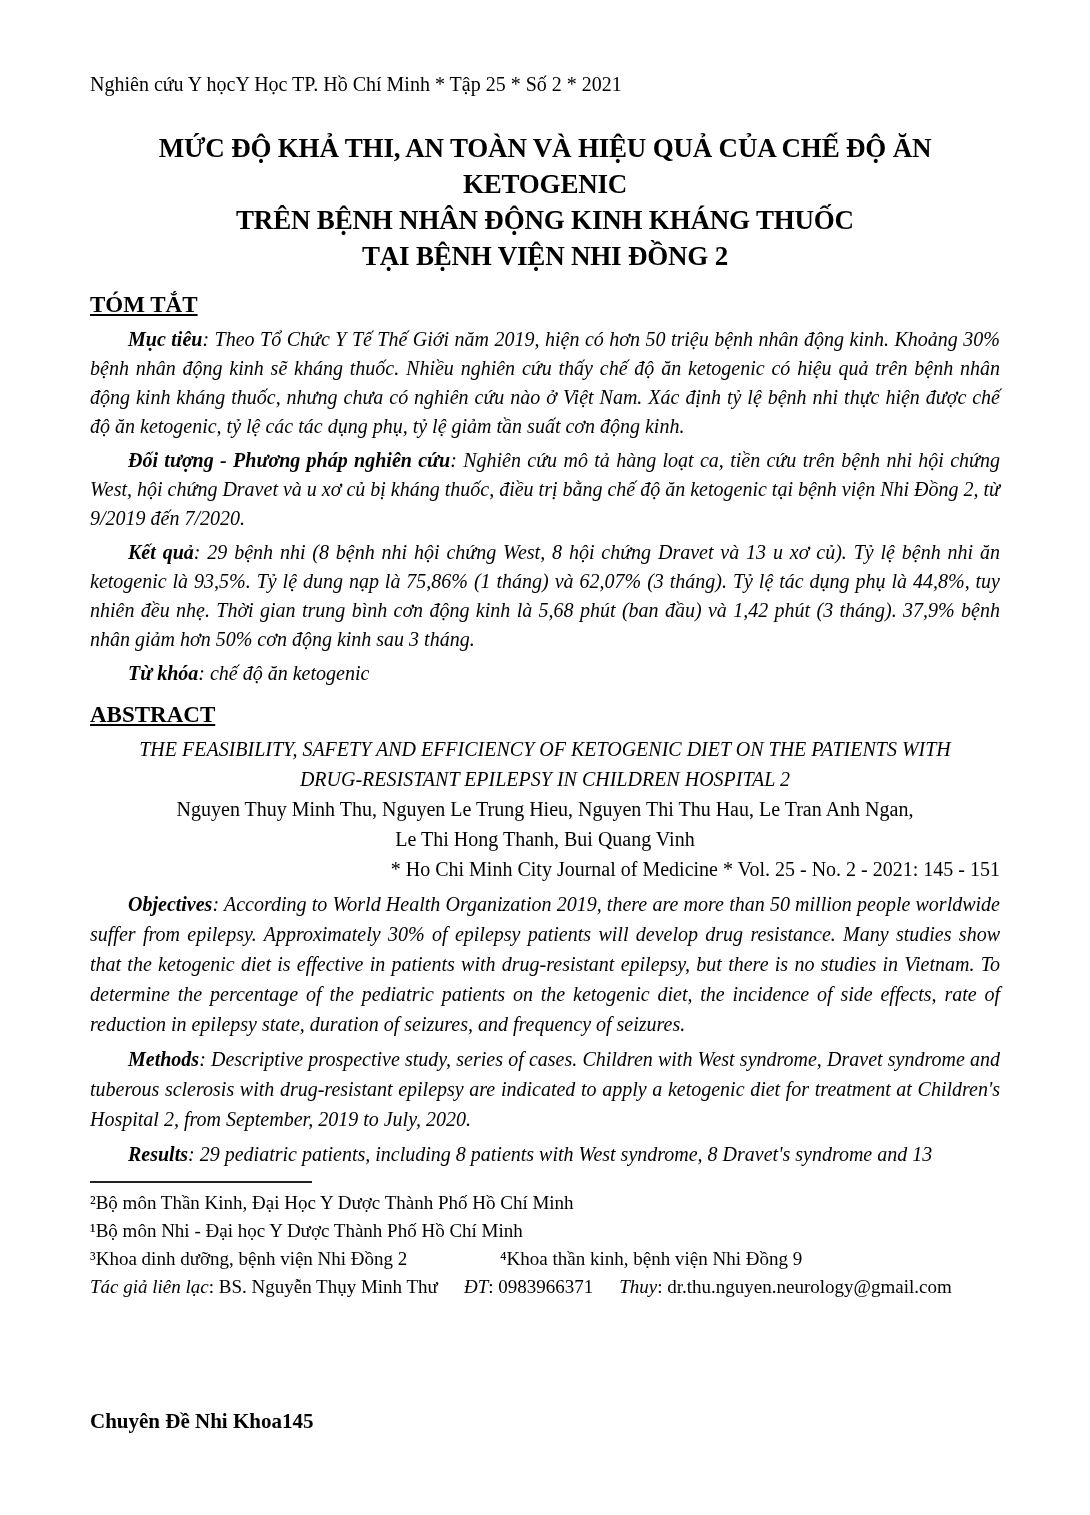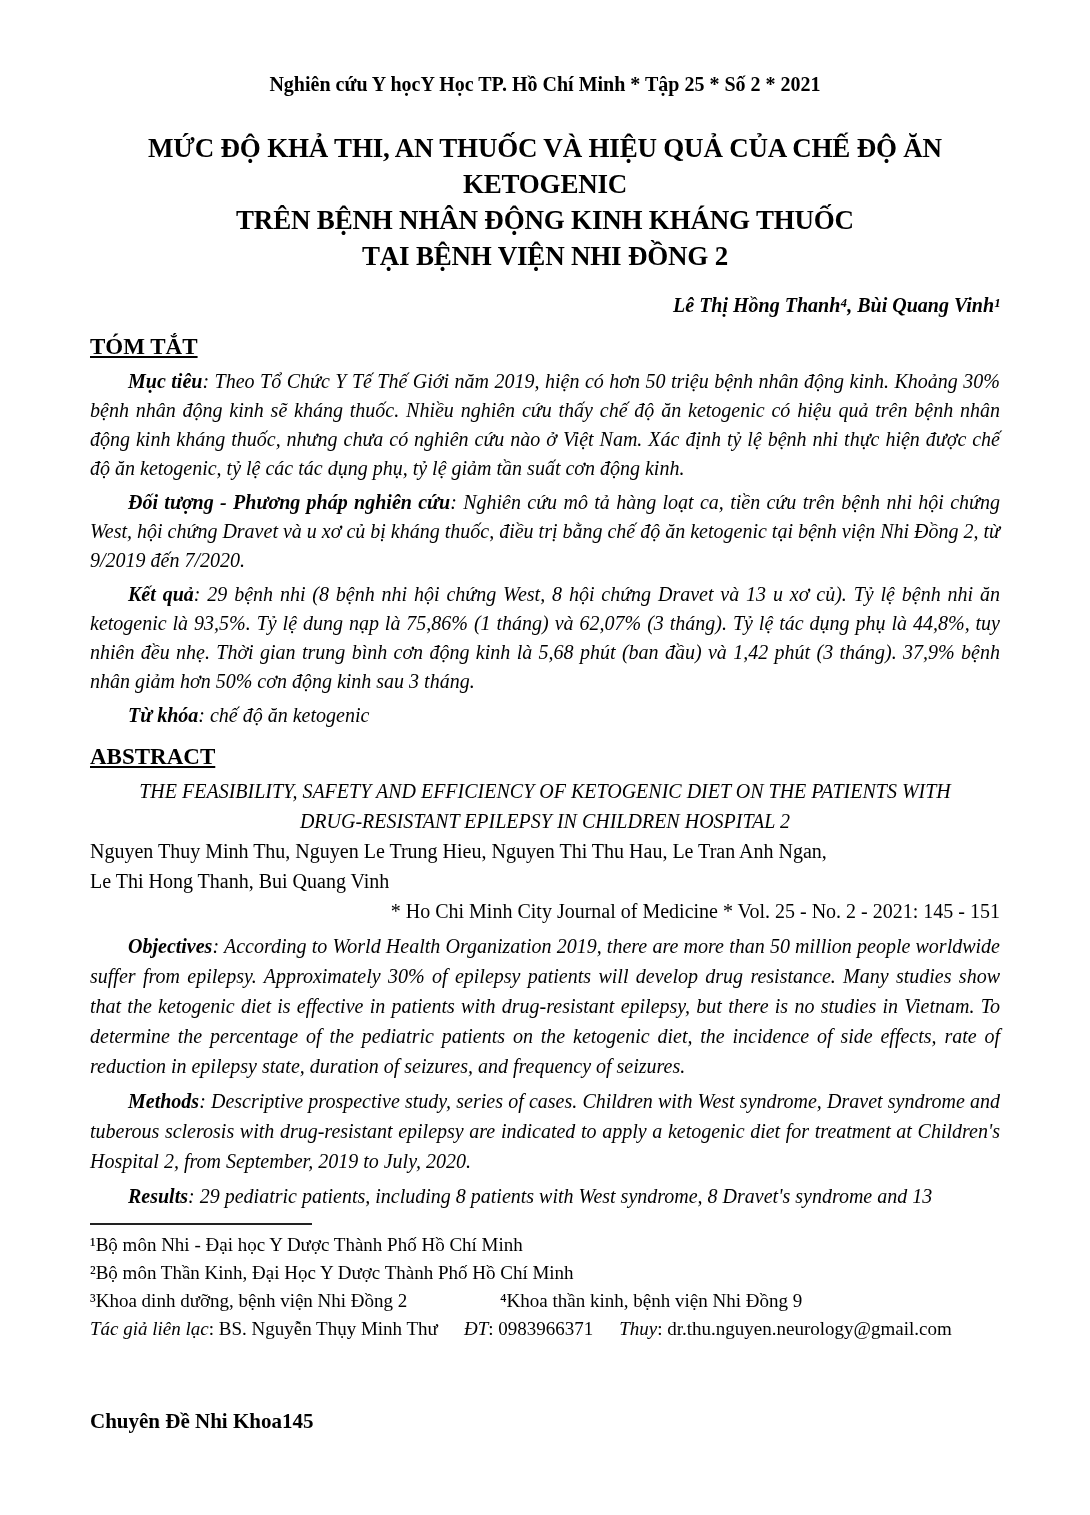--- a/index.html
+++ b/index.html
@@ -9,22 +9,22 @@
     margin:0 auto;
     background:#ffffff;
     color:#000;
     font-family:"Liberation Serif","DejaVu Serif",serif;
     box-sizing:border-box;
     padding:72px 90px 0 90px;
     overflow:hidden;
   }
   
   .running-head{
-    display:flex;justify-content:center;align-items:baseline;
-    font-weight:bold;font-size:20px;line-height:24px;
+    display:flex;justify-content:flex-start;align-items:baseline;
+    font-weight:normal;font-size:20px;line-height:24px;
   }
   
   .vi-title{
     margin:34px 0 0 0;
     text-align:center;
     font-weight:bold;
     font-size:27px;line-height:36px;
     letter-spacing:-0.2px;
   }
   .vi-title .t-line{display:block;}
@@ -54,21 +54,21 @@
   .eng-p{line-height:30px;}
   
   .eng-title{
     margin-top:4px;
     text-align:center;
     font-style:italic;
     font-size:20px;line-height:30px;
   }
   .eng-title .t-line{display:block;}
   .authors-en{
-    text-align:left;
+    text-align:center;
     font-size:20px;line-height:30px;
   }
   .journal-ref{
     text-align:right;
     font-size:20px;line-height:30px;
   }
   
   .footnote-rule{
     width:222px;height:0;
     border:none;border-top:2px solid #222;
@@ -94,27 +94,26 @@
 <body>
 
 <div class="page">
 
   <div class="running-head">
     <span>Nghiên cứu Y học</span>
     <span>Y Học TP. Hồ Chí Minh * Tập 25 * Số 2 * 2021</span>
   </div>
 
   <h1 class="vi-title">
-    <span class="t-line">MỨC ĐỘ KHẢ THI, AN THUỐC VÀ HIỆU QUẢ CỦA CHẾ ĐỘ ĂN KETOGENIC</span>
+    <span class="t-line">MỨC ĐỘ KHẢ THI, AN TOÀN VÀ HIỆU QUẢ CỦA CHẾ ĐỘ ĂN KETOGENIC</span>
     <span class="t-line">TRÊN BỆNH NHÂN ĐỘNG KINH KHÁNG THUỐC</span>
     <span class="t-line">TẠI BỆNH VIỆN NHI ĐỒNG 2</span>
   </h1>
 
   <div class="authors-vi">
-    <div>Lê Thị Hồng Thanh⁴, Bùi Quang Vinh¹</div>
   </div>
 
   <h2 class="sec-heading">TÓM TẮT</h2>
 
   <p class="body-p"><b class="lead">Mục tiêu</b><span>: Theo Tổ Chức Y Tế Thế Giới năm 2019, hiện có hơn 50 triệu bệnh nhân động kinh. Khoảng 30% bệnh nhân động kinh sẽ kháng thuốc. Nhiều nghiên cứu thấy chế độ ăn ketogenic có hiệu quả trên bệnh nhân động kinh kháng thuốc, nhưng chưa có nghiên cứu nào ở Việt Nam. Xác định tỷ lệ bệnh nhi thực hiện được chế độ ăn ketogenic, tỷ lệ các tác dụng phụ, tỷ lệ giảm tần suất cơn động kinh.</span></p>
 
   <p class="body-p"><b class="lead">Đối tượng - Phương pháp nghiên cứu</b><span>: Nghiên cứu mô tả hàng loạt ca, tiền cứu trên bệnh nhi hội chứng West, hội chứng Dravet và u xơ củ bị kháng thuốc, điều trị bằng chế độ ăn ketogenic tại bệnh viện Nhi Đồng 2, từ 9/2019 đến 7/2020.</span></p>
 
   <p class="body-p"><b class="lead">Kết quả</b><span>: 29 bệnh nhi (8 bệnh nhi hội chứng West, 8 hội chứng Dravet và 13 u xơ củ). Tỷ lệ bệnh nhi ăn ketogenic là 93,5%. Tỷ lệ dung nạp là 75,86% (1 tháng) và 62,07% (3 tháng). Tỷ lệ tác dụng phụ là 44,8%, tuy nhiên đều nhẹ. Thời gian trung bình cơn động kinh là 5,68 phút (ban đầu) và 1,42 phút (3 tháng). 37,9% bệnh nhân giảm hơn 50% cơn động kinh sau 3 tháng.</span></p>
 
@@ -137,22 +136,22 @@
 
   <p class="body-p eng-p"><b class="lead">Objectives</b><span>: According to World Health Organization 2019, there are more than 50 million people worldwide suffer from epilepsy. Approximately 30% of epilepsy patients will develop drug resistance. Many studies show that the ketogenic diet is effective in patients with drug-resistant epilepsy, but there is no studies in Vietnam. To determine the percentage of the pediatric patients on the ketogenic diet, the incidence of side effects, rate of reduction in epilepsy state, duration of seizures, and frequency of seizures.</span></p>
 
   <p class="body-p eng-p"><b class="lead">Methods</b><span>: Descriptive prospective study, series of cases. Children with West syndrome, Dravet syndrome and tuberous sclerosis with drug-resistant epilepsy are indicated to apply a ketogenic diet for treatment at Children's Hospital 2, from September, 2019 to July, 2020.</span></p>
 
   <p class="body-p eng-p"><b class="lead">Results</b><span>: 29 pediatric patients, including 8 patients with West syndrome, 8 Dravet's syndrome and 13</span></p>
 
   <hr class="footnote-rule">
 
   <div class="footnotes">
+    <div class="fn-line">²Bộ môn Thần Kinh, Đại Học Y Dược Thành Phố Hồ Chí Minh</div>
     <div class="fn-line">¹Bộ môn Nhi - Đại học Y Dược Thành Phố Hồ Chí Minh</div>
-    <div class="fn-line">²Bộ môn Thần Kinh, Đại Học Y Dược Thành Phố Hồ Chí Minh</div>
     <div class="fn-row">
       <span class="fn-col-a">³Khoa dinh dưỡng, bệnh viện Nhi Đồng 2</span>
       <span>⁴Khoa thần kinh, bệnh viện Nhi Đồng 9</span>
     </div>
     <div class="fn-contact">
       <span class="fn-group"><span class="fn-label">Tác giả liên lạc</span><span>: BS. Nguyễn Thụy Minh Thư</span></span><span class="fn-group"><span class="fn-label">ĐT</span><span>: 0983966371</span></span><span class="fn-group"><span class="fn-label">Thuy</span><span>: dr.thu.nguyen.neurology@gmail.com</span></span>
     </div>
   </div>
 
   <div class="page-footer">

